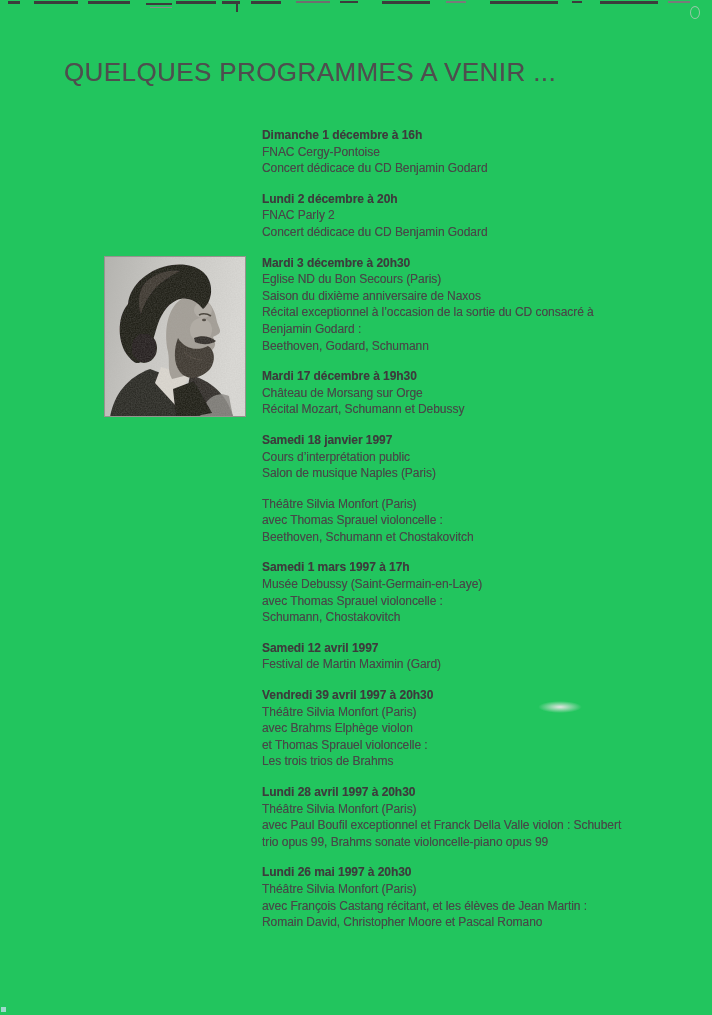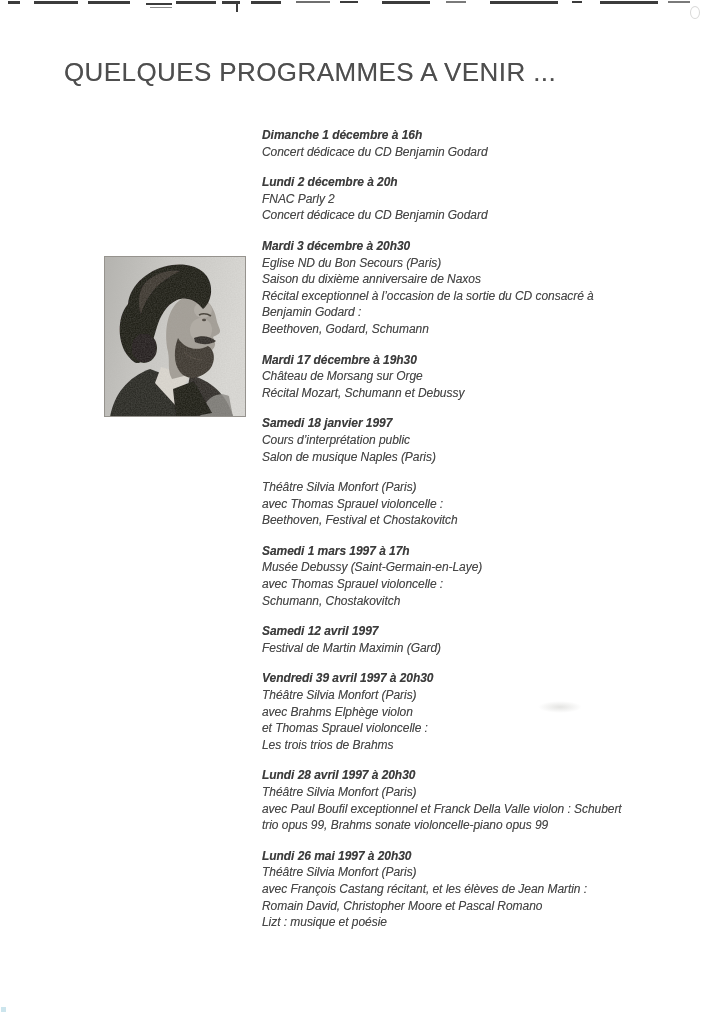--- a/index.html
+++ b/index.html
@@ -1,19 +1,19 @@
 <!DOCTYPE html>
 <html><head>
 <meta charset="utf-8">
 <style>
   html,body{margin:0;padding:0;background:#e8e8e8;}
   .page{
     position:relative;
     width:712px;height:1015px;
-    background:#ffffff;
+    background:#22c55e;
     overflow:hidden;
     font-family:"Liberation Sans",sans-serif;
     box-shadow:0 0 6px rgba(0,0,0,.25);
   }
   
   .scanline i{position:absolute;background:#3c3c3c;height:3px;top:1px;display:block;}
   .smudge-ring{
     position:absolute;left:690px;top:6px;width:8px;height:11px;
     border:1px solid #c9c9c7;border-radius:50%;opacity:.7;
   }
@@ -32,21 +32,21 @@
     white-space:nowrap;
   }
   .photo{
     position:absolute;left:104px;top:256px;width:142px;height:161px;
   }
   .photo svg{display:block;width:100%;height:100%;}
   .events{
     position:absolute;left:262px;top:127px;width:430px;
     display:flex;flex-direction:column;gap:14px;
   }
-  .event{display:block;font-style:italic;}
+  .event{display:block;}
   .event-date,.event-line{
     font-size:12px;line-height:16.6px;letter-spacing:-.05px;
     text-shadow:0 0 .5px rgba(70,70,70,.5);
     white-space:nowrap;
   }
   .event-date{font-weight:700;color:#3c3c3c;}
   .event-line{font-weight:400;color:#484848;}
 </style>
 </head>
 <body>
@@ -123,20 +123,21 @@
         <path d="M93,38 C98,40 102,44 103,49 C100,45 96,42 91,41 Z" fill="#16130e"></path>
       </g>
       <rect width="142" height="161" filter="url(#grain)"></rect>
       <rect x="0.5" y="0.5" width="141" height="160" fill="none" stroke="#96938e" stroke-width="1"></rect>
     </svg>
   </div>
 
   <div class="events">
   <div class="event">
     <div class="event-date">Dimanche 1 décembre à 16h</div>
+  <div class="event-line">FNAC Cergy-Pontoise</div>
         <div class="event-line">Concert dédicace du CD Benjamin Godard</div>
       </div>
 
   <div class="event">
     <div class="event-date">Lundi 2 décembre à 20h</div>
   <div class="event-line">FNAC Parly 2</div>
         <div class="event-line">Concert dédicace du CD Benjamin Godard</div>
       </div>
 
   <div class="event">
@@ -156,21 +157,21 @@
 
   <div class="event">
     <div class="event-date">Samedi 18 janvier 1997</div>
   <div class="event-line">Cours d’interprétation public</div>
         <div class="event-line">Salon de musique Naples (Paris)</div>
       </div>
 
   <div class="event">
   <div class="event-line">Théâtre Silvia Monfort (Paris)</div>
         <div class="event-line">avec Thomas Sprauel violoncelle :</div>
-        <div class="event-line">Beethoven, Festival et Chostakovitch</div>
+        <div class="event-line">Beethoven, Schumann et Chostakovitch</div>
       </div>
 
   <div class="event">
     <div class="event-date">Samedi 1 mars 1997 à 17h</div>
   <div class="event-line">Musée Debussy (Saint-Germain-en-Laye)</div>
         <div class="event-line">avec Thomas Sprauel violoncelle :</div>
         <div class="event-line">Schumann, Chostakovitch</div>
       </div>
 
   <div class="event">
@@ -191,17 +192,16 @@
   <div class="event-line">Théâtre Silvia Monfort (Paris)</div>
         <div class="event-line">avec Paul Boufil exceptionnel et Franck Della Valle violon : Schubert</div>
         <div class="event-line">trio opus 99, Brahms sonate violoncelle-piano opus 99</div>
       </div>
 
   <div class="event">
     <div class="event-date">Lundi 26 mai 1997 à 20h30</div>
   <div class="event-line">Théâtre Silvia Monfort (Paris)</div>
         <div class="event-line">avec François Castang récitant, et les élèves de Jean Martin :</div>
         <div class="event-line">Romain David, Christopher Moore et Pascal Romano</div>
-        <div class="event-line">Lizt : musique et poésie</div>
       </div>
 </div>
 
 </div>
 
 </body></html>

